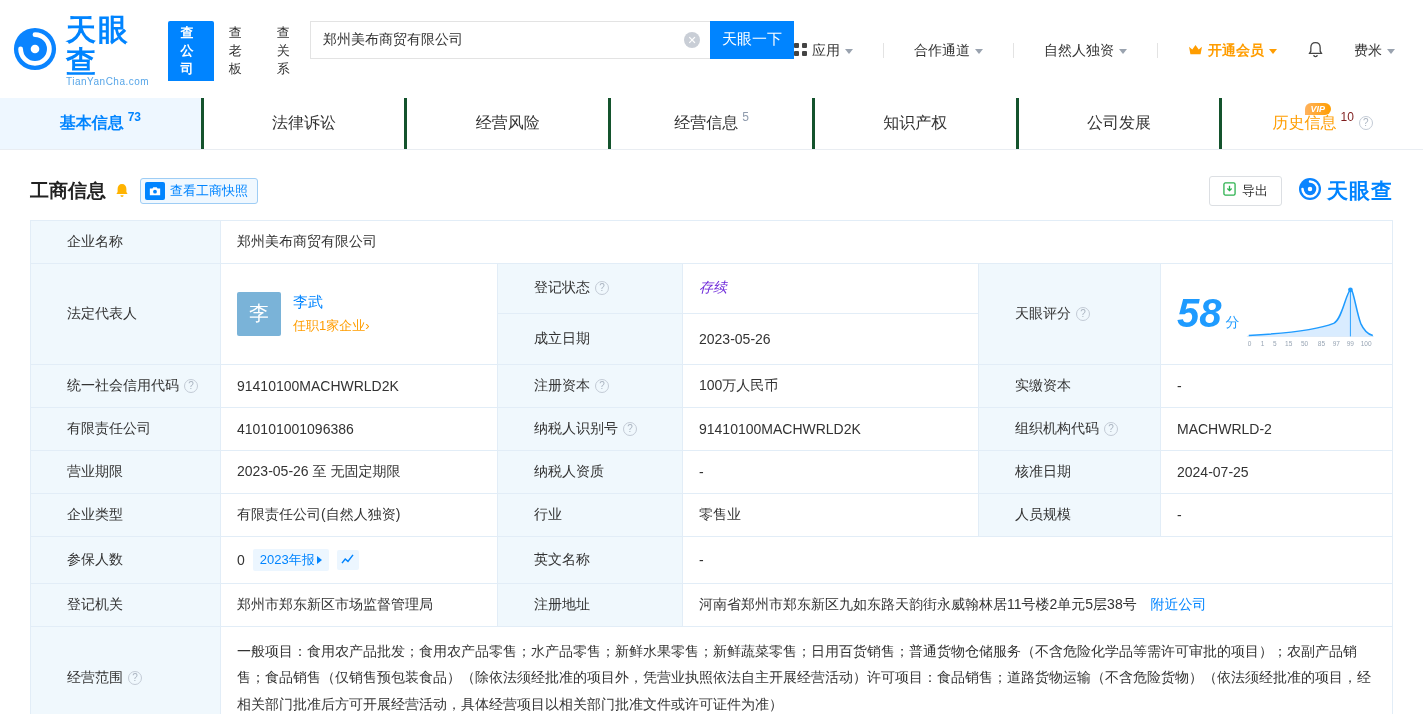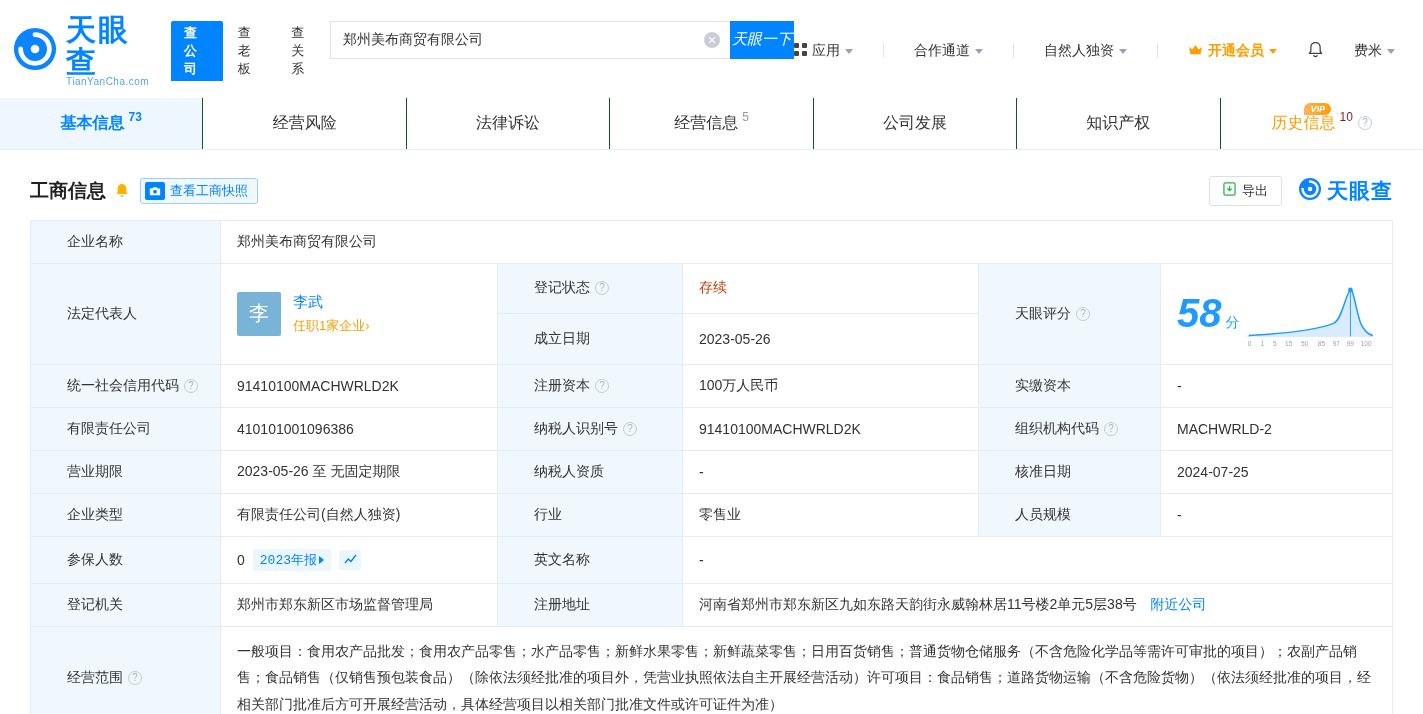--- a/index.html
+++ b/index.html
@@ -17,34 +17,34 @@
   .search-area { margin-left:18px; display:flex; }
   .search-tabs { display:flex; gap:2px; }
   .search-tab { font-size:13px; padding:3px 13px; color:#333; cursor:pointer; border-radius:2px 2px 0 0; }
   .search-tab.active { background:#0084ff; color:#fff; font-weight:bold; }
   .search-row { display:flex; }
   .search-input-wrap { position:relative; }
   .search-input { width:400px; height:38px; border:1px solid #e3e3e3; border-right:none; outline:none;
     padding:0 34px 0 12px; font-size:14px; color:#333; font-family:inherit; }
   .clear-icon { position:absolute; right:10px; top:11px; width:16px; height:16px; border-radius:50%;
     background:#c9ced6; color:#fff; font-size:11px; line-height:16px; text-align:center; cursor:pointer; }
-  .search-btn { width:64px; height:38px; background:#0084ff; color:#fff; border:none; font-size:15px;
-    cursor:pointer; font-family:inherit;font-style:italic; }
+  .search-btn { width:84px; height:38px; background:#0084ff; color:#fff; border:none; font-size:15px;
+    cursor:pointer; font-family:inherit; }
   .header-menu { margin-left:auto; display:flex; align-items:center; gap:30px; font-size:14px; color:#333; }
   .menu-item { display:flex; align-items:center; gap:5px; cursor:pointer; white-space:nowrap; }
   .caret { width:0; height:0; border-left:4px solid transparent; border-right:4px solid transparent;
     border-top:5px solid #9aa3af; margin-top:2px; }
   .vdiv { width:1px; height:15px; background:#e3e3e3; }
   .vip-menu { color:#ff9d00; font-weight:bold; }
   .vip-menu .caret { border-top-color:#ff9d00; }
 
   
   .nav-bar { display:flex; border-bottom:1px solid #e9edf2; background:#fff; height:52px; }
   .nav-tab { flex:1; display:flex; align-items:center; justify-content:center; font-size:16px; color:#333;
-    cursor:pointer; position:relative; border-left:1px solid #14532d; }
+    cursor:pointer; position:relative; border-left:3px solid #14532d; }
   .nav-tab:first-child { border-left:none; }
   .nav-tab.active { color:#0084ff; font-weight:bold; background:#eef7ff; }
   .nav-count { font-size:12px; color:#8f9bad; margin-left:4px; position:relative; top:-6px; }
   .nav-tab.active .nav-count { color:#0084ff; }
   .nav-tab.history { color:#ff9d00; }
   .nav-tab.history .nav-count { color:#7f1d1d; }
   .vip-tag { position:absolute; top:5px; right:92px; background:linear-gradient(90deg,#ffb25e,#ff9d00);
     color:#fff; font-size:9px; font-style:italic; font-weight:bold; padding:1px 6px;
     border-radius:7px 7px 7px 0; }
   .help { display:inline-block; width:14px; height:14px; border:1px solid #c3cbd6; border-radius:50%;
@@ -64,37 +64,37 @@
     color:#333; font-size:13px; padding:5px 13px; border-radius:3px; cursor:pointer; font-family:inherit; }
   .brand-mini { display:flex; align-items:center; gap:5px; }
   .brand-mini-text { font-size:21px; font-weight:bold; color:#0084ff; letter-spacing:1px; }
 
   
   .info-table { width:1363px; margin:14px 30px 30px 30px; border-collapse:collapse; table-layout:fixed; }
   .info-table td { border:1px solid #e2edf7; padding:12px 16px; font-size:14px; color:#333;
     vertical-align:middle; word-break:break-all; }
   td.lbl { background:#f0f8fd; color:#333;padding-left:36px; }
   .lbl-inner { display:flex; align-items:center; }
-  .green { color:#c2410c; }
+  .green { color:#6d28d9;font-style:italic; }
   .blue-link { color:#0084ff; cursor:pointer; text-decoration:none; }
 
   .rep-cell { display:flex; align-items:center; gap:12px; }
   .avatar { width:44px; height:44px; background:#7ab3d8; color:#fff; font-size:20px; display:flex;
     align-items:center; justify-content:center; border-radius:2px; flex:none; }
   .rep-name { color:#0084ff; font-size:15px; cursor:pointer; }
   .rep-link { color:#ff9d00; font-size:13px; margin-top:5px; cursor:pointer; }
 
   .score-cell { display:flex; align-items:center; justify-content:space-between; gap:6px; }
   .score-num-wrap { white-space:nowrap; }
   .score-num { font-size:40px; font-weight:bold; color:#1e9bff; font-style:italic; }
   .score-unit { font-size:14px; color:#1e9bff; }
 
   .insured-cell { display:flex; align-items:center; gap:8px; }
   .report-link { background:#ecf6ff; color:#0084ff; font-size:13px; padding:2px 7px; border-radius:2px;
-    cursor:pointer; display:flex; align-items:center; gap:2px;font-family:Liberation Mono, monospace; }
+    cursor:pointer; display:flex; align-items:center; gap:2px; }
   .report-caret { width:0; height:0; border-top:4px solid transparent; border-bottom:4px solid transparent;
     border-left:5px solid #0084ff; }
   .chart-icon-box { width:22px; height:20px; background:#ecf6ff; border-radius:2px; display:flex;
     align-items:center; justify-content:center; cursor:pointer; }
 
   .scope-text { line-height:1.9;font-family:Liberation Serif, serif; }
   .addr-link { margin-left:10px; white-space:nowrap; }
 </style>
 </head>
 <body>
@@ -177,34 +177,34 @@
     </span>
   </nav>
 </header>
 
 <nav class="nav-bar">
   <div class="nav-tab active">
     <span>基本信息</span>
     <span class="nav-count">73</span>
   </div>
   <div class="nav-tab">
+    <span>法律诉讼</span>
+  </div>
+  <div class="nav-tab">
     <span>经营风险</span>
-  </div>
-  <div class="nav-tab">
-    <span>法律诉讼</span>
   </div>
   <div class="nav-tab">
     <span>经营信息</span>
     <span class="nav-count">5</span>
   </div>
   <div class="nav-tab">
+    <span>知识产权</span>
+  </div>
+  <div class="nav-tab">
     <span>公司发展</span>
-  </div>
-  <div class="nav-tab">
-    <span>知识产权</span>
   </div>
   <div class="nav-tab history">
     <span class="vip-tag">VIP</span>
     <span>历史信息</span>
     <span class="nav-count">10</span>
     <span class="help">?</span>
   </div>
 </nav>
 
 <div class="section-header">

